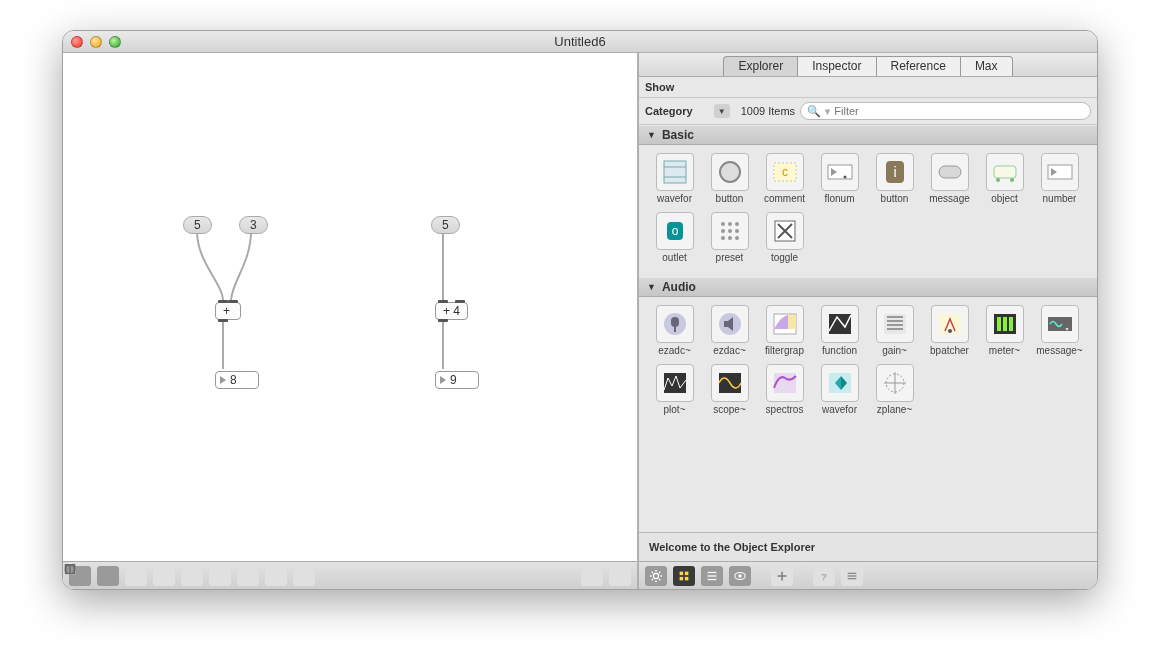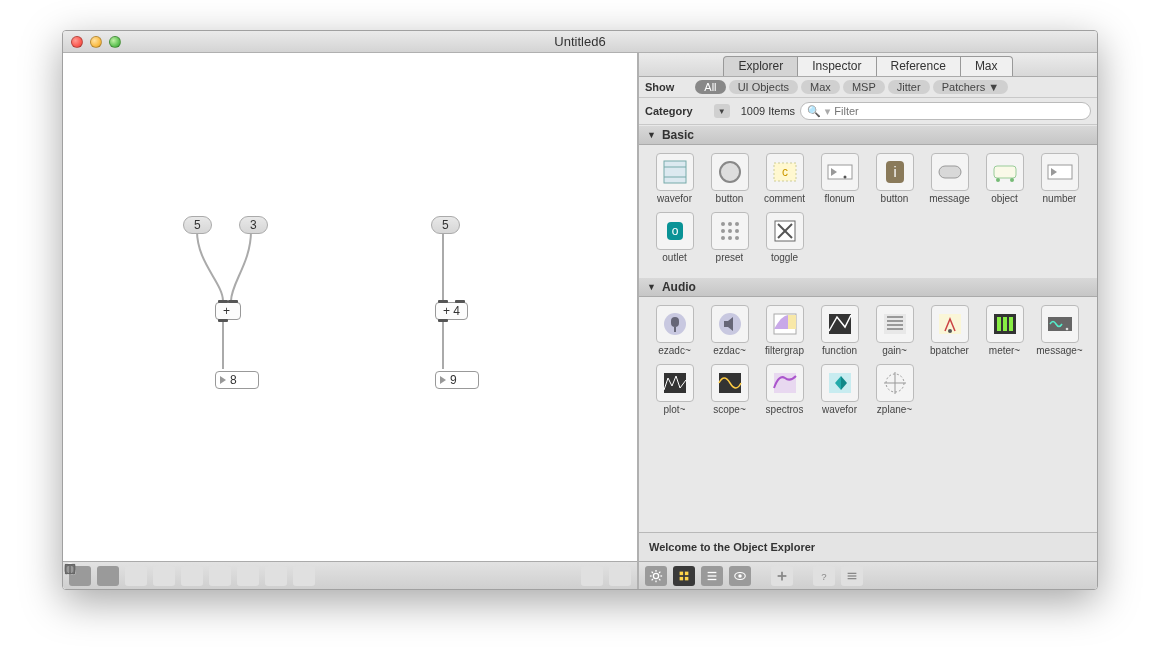--- a/index.html
+++ b/index.html
@@ -1,19 +1,19 @@
 <!DOCTYPE html>
 <html><head>
 <meta charset="utf-8">
 <style>
 * { box-sizing: border-box; margin: 0; padding: 0; font-family: "Lucida Grande", Arial, sans-serif; }
 body { background: #fff; width: 1160px; height: 662px; position: relative; }
 .window {
   position: absolute; left: 62px; top: 30px; width: 1036px; height: 560px;
-  background: #ededed; border: 1px solid #a0a0a0; border-radius: 4px;
+  background: #ededed; border: 1px solid #a0a0a0; border-radius: 12px;
   box-shadow: 0 12px 40px rgba(0,0,0,.35);
   display: flex; flex-direction: column; overflow: hidden;
 }
 .titlebar {
   height: 22px; background: linear-gradient(#eaeaea,#d4d4d4);
   border-bottom: 1px solid #b0b0b0; display: flex; align-items: center;
   position: relative;
 }
 .traffic { position: absolute; left: 8px; display: flex; gap: 7px; }
 .tl { width: 12px; height: 12px; border-radius: 50%; border: 1px solid rgba(0,0,0,.25); }
@@ -226,21 +226,20 @@
     <div class="side">
       <div class="tabs" id="tabs">
           <div class="tab active">Explorer</div>
           <div class="tab">Inspector</div>
           <div class="tab">Reference</div>
           <div class="tab">Max</div>
         </div>
 
       <div class="filtrow">
         <span class="sub">Show</span>
-        <span id="filters"><span class="pill active">All</span> <span class="pill">UI Objects</span> <span class="pill">Max</span> <span class="pill">MSP</span> <span class="pill">Jitter</span> <span class="pill">Patchers ▼</span> </span>
       </div>
 
       <div class="filtrow">
         <span class="sub">Category</span>
         <span class="dropbtn">▼</span>
         <span class="itemcount">1009 Items</span>
         <div class="search">
           <span>🔍</span>
           <span style="color:#aaa">▾</span>
           <input placeholder="Filter" style="">

